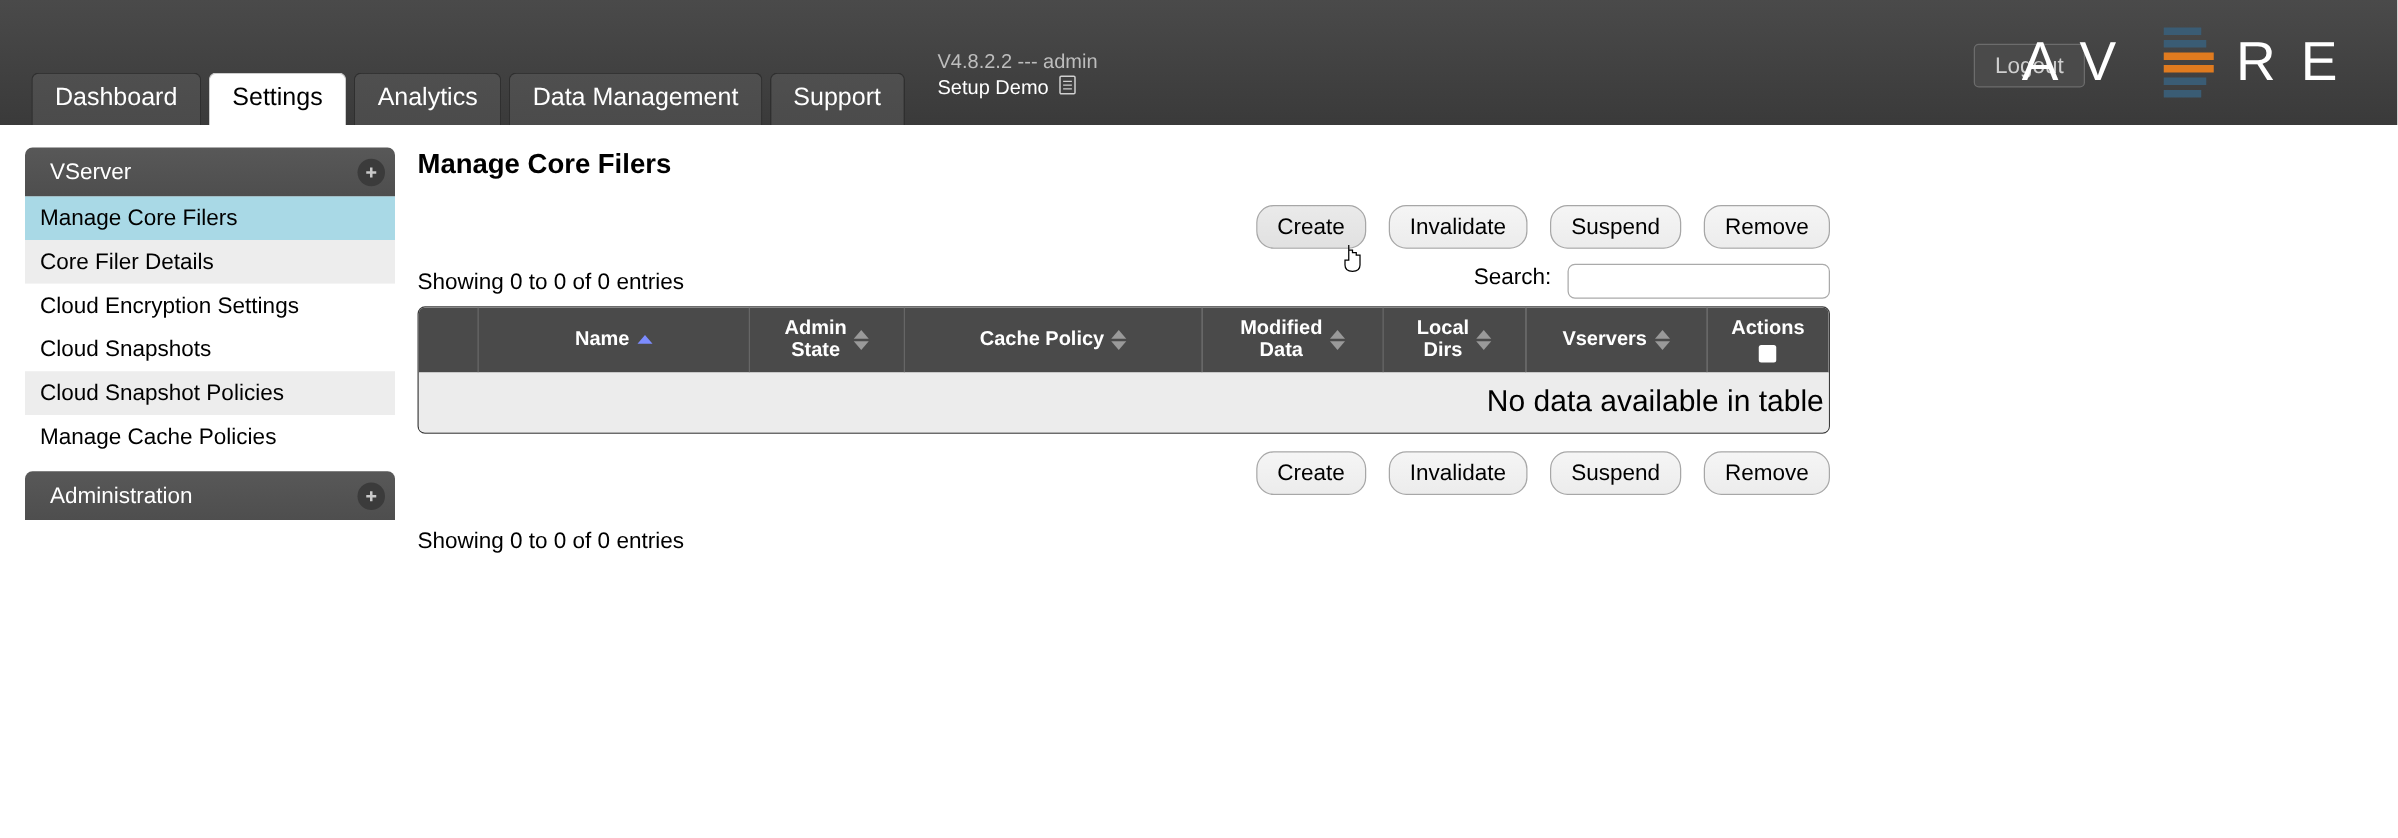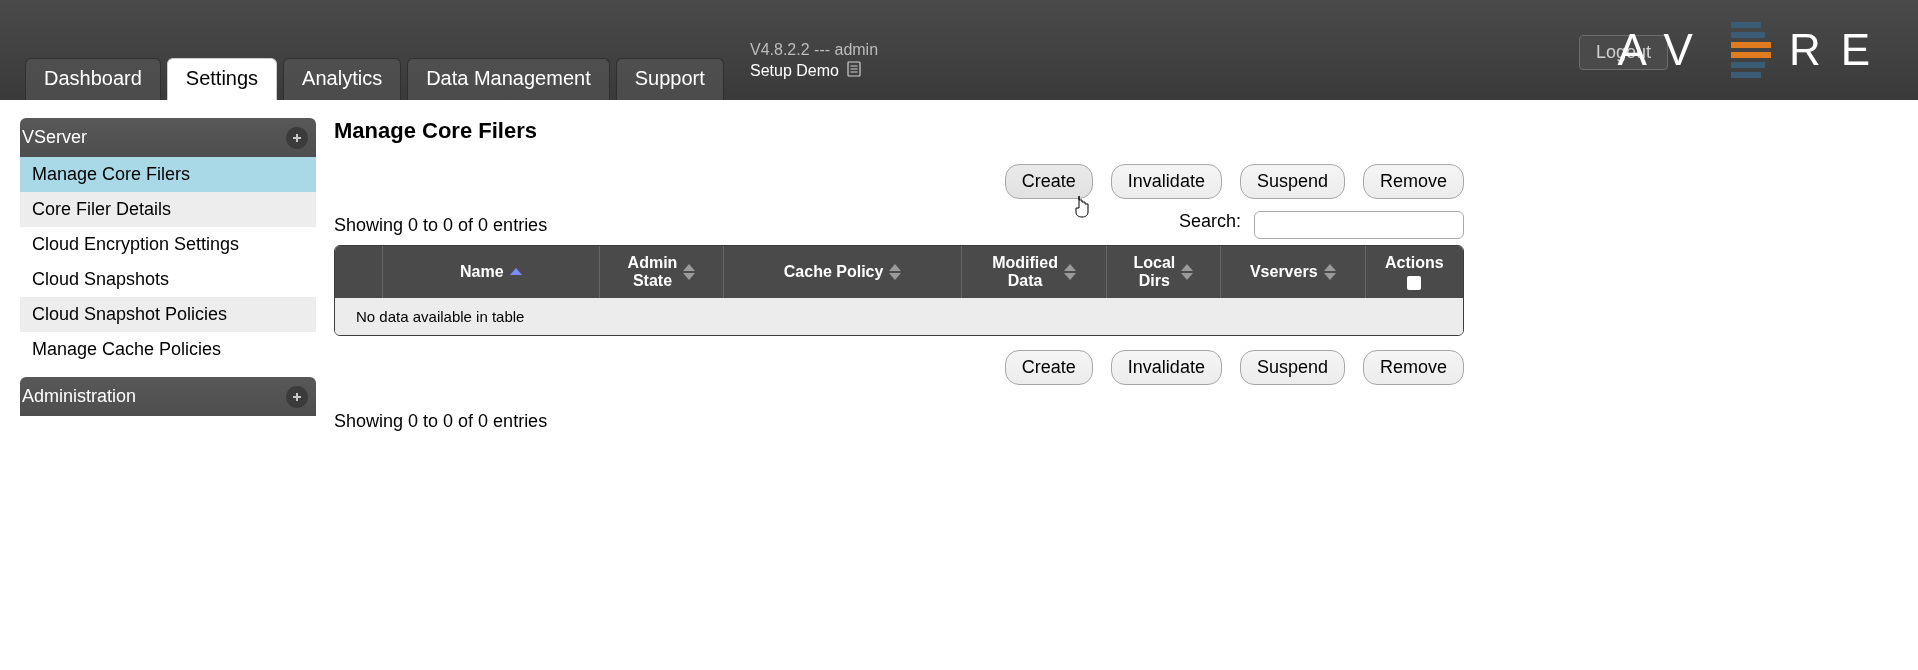--- a/index.html
+++ b/index.html
@@ -86,21 +86,21 @@
     display: flex; align-items: flex-start;
     padding: 14px 20px;
     gap: 18px;
   }
   .sidebar { width: 296px; flex: 0 0 296px; }
   .sb-section-header {
     background: linear-gradient(#585858, #4e4e4e);
     color: #fff;
     border-top-left-radius: 6px; border-top-right-radius: 6px;
     font-size: 18px;
-    padding: 9px 2px;
+    padding: 9px 20px;
     position: relative;
     margin-top: 10px;
     cursor: pointer;
   }
   .sb-section-header:first-child { margin-top: 4px; }
   .sb-expander {
     position: absolute; right: 8px; top: 50%; transform: translateY(-50%);
     width: 22px; height: 22px; border-radius: 50%;
     background: #3b3b3b;
     display:flex; align-items:center; justify-content:center;
@@ -170,23 +170,23 @@
     border-left:6px solid transparent;
     border-right:6px solid transparent;
   }
   .sort-arrow-up   { border-bottom:7px solid #9a9a9a; }
   .sort-arrow-down { border-top:7px solid #9a9a9a; }
   .sort-arrow-up.active { border-bottom-color:#7c8cff; }
   .twoline { display:inline-block; text-align:center; }
 
   .empty-row td {
     background: #ececec;
-    text-align: left;
-    font-size: 15px;
-    padding: 10px 21px;
+    text-align: right;
+    font-size: 24px;
+    padding: 10px 4px;
   }
   .actions-checkbox {
     width:14px; height:14px; background:#fff; border-radius:2px; display:inline-block;
   }
   .below-entries { font-size: 18px; margin-top: 26px; }
   .cursor {
     position:absolute; width:20px; height:24px; pointer-events:none;
   }
 </style>
 </head>

